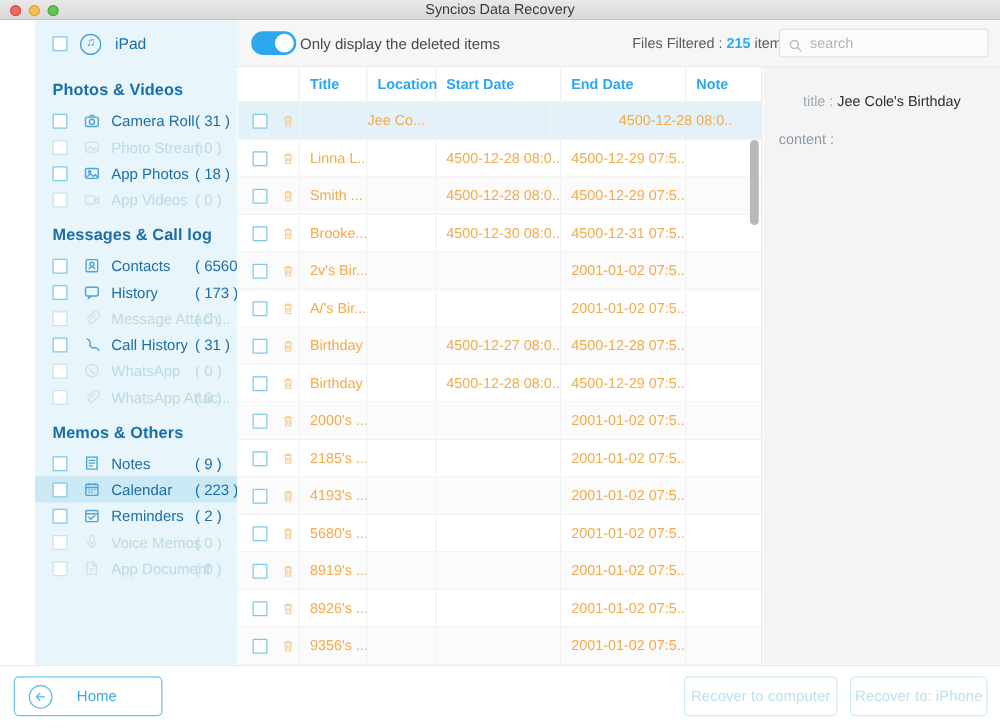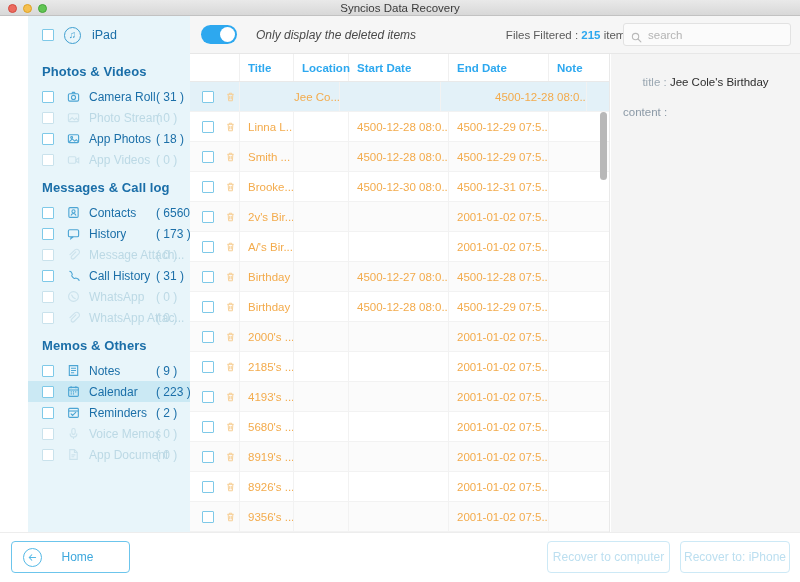--- a/index.html
+++ b/index.html
@@ -97,21 +97,21 @@
     display: flex; align-items: center;
   }
   .toggle {
     margin-left: 11px; width: 36px; height: 19px; border-radius: 10px;
     background: #2da8ef; position: relative; flex: 0 0 auto;
   }
   .toggle::after {
     content: ""; position: absolute; right: 2px; top: 2px;
     width: 15px; height: 15px; border-radius: 50%; background: #fff;
   }
-  .toggle-label { margin-left: 19px; font-size: 12px; color: #4a4a4a; font-style: italic; }
+  .toggle-label { margin-left: 3px; font-size: 12px; color: #4a4a4a; }
   .filter-info {
     position: absolute; right: 158px; font-size: 11.5px; color: #5a5a5a;
     white-space: nowrap;
   }
   .filter-info .num { color: #2da8ef; font-weight: bold; }
   .search-box {
     position: absolute; right: 9px; width: 168px; height: 23px;
     background: #fbfbfb; border: 1px solid #e2e2e2; border-radius: 3px;
     display: flex; align-items: center;
   }

